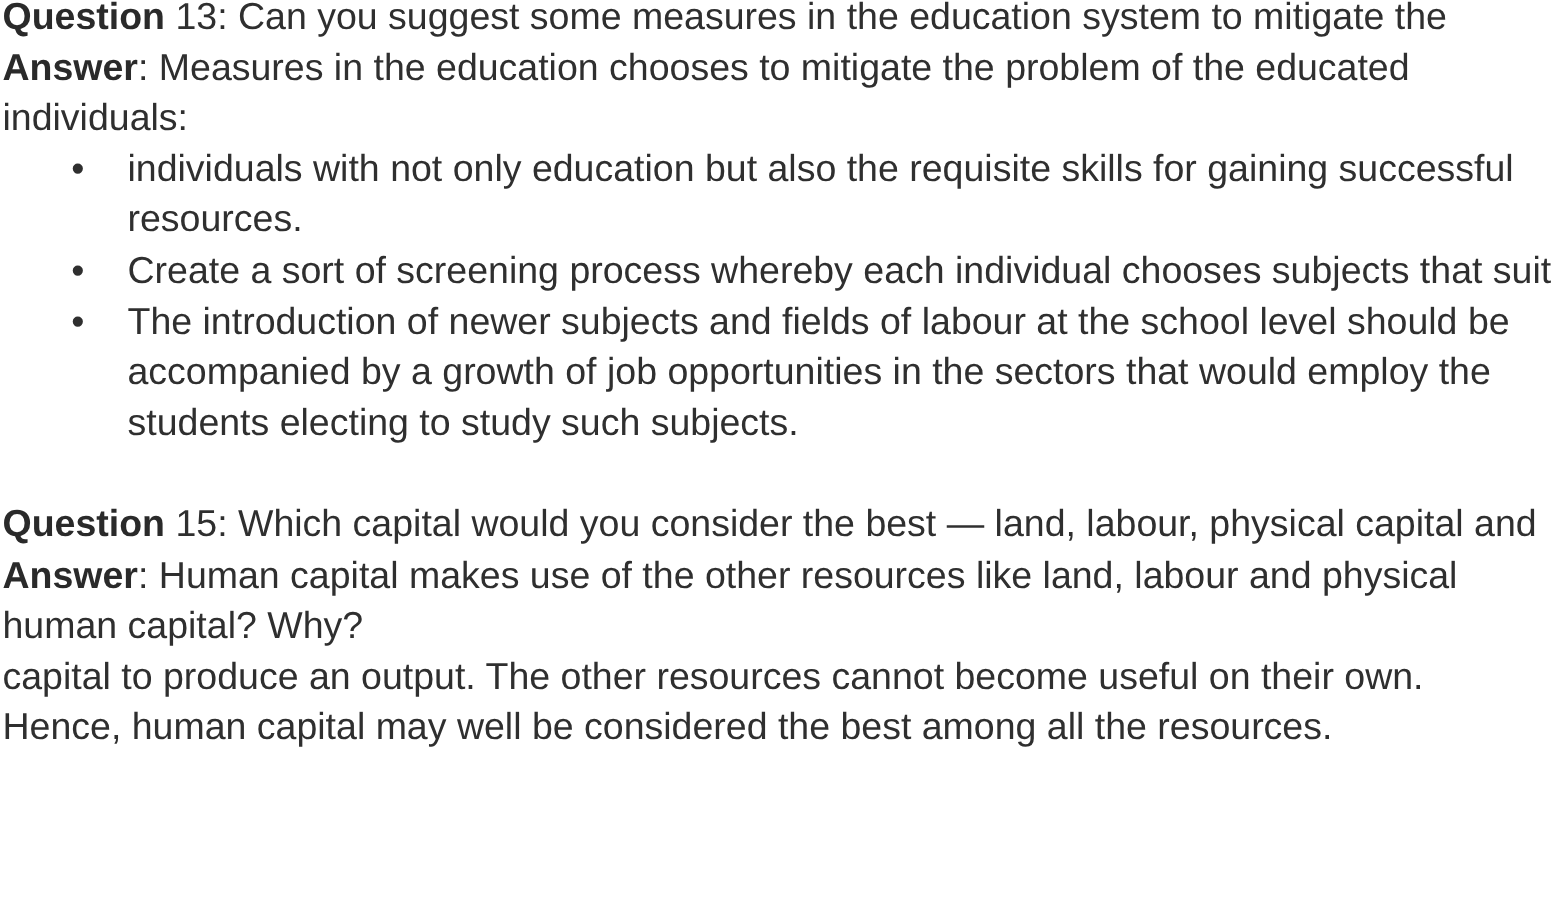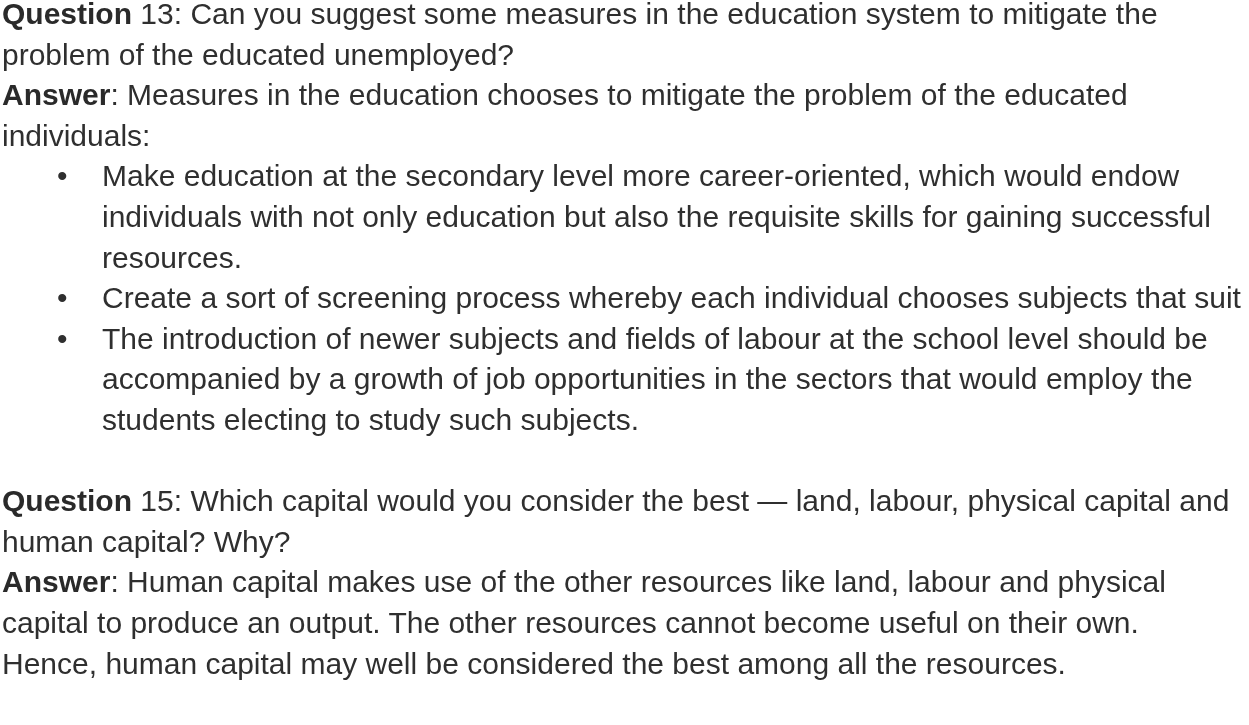--- a/index.html
+++ b/index.html
@@ -43,43 +43,41 @@
     top: 0;
   }
   .spacer { height: 40.6px; }
 </style>
 </head>
 <body>
 
 <div class="page">
     <div class="para">
       <div class="line"><span class="bold">Question</span><span> 13: Can you suggest some measures in the education system to mitigate the</span></div>
-      <div class="line"><span>problem of the educated unemployed?</span></div>
       <div class="line"><span class="bold">Answer</span><span>: Measures in the education chooses to mitigate the problem of the educated</span></div>
       <div class="line"><span>individuals:</span></div>
     </div>
     <ul class="bullets">
       <li>
         <span class="marker">•</span>
-        <div class="line">Make education at the secondary level more career-oriented, which would endow</div>
         <div class="line">individuals with not only education but also the requisite skills for gaining successful</div>
         <div class="line">resources.</div>
       </li>
       <li>
         <span class="marker">•</span>
         <div class="line">Create a sort of screening process whereby each individual chooses subjects that suit</div>
       </li>
       <li>
         <span class="marker">•</span>
         <div class="line">The introduction of newer subjects and fields of labour at the school level should be</div>
         <div class="line">accompanied by a growth of job opportunities in the sectors that would employ the</div>
         <div class="line">students electing to study such subjects.</div>
       </li>
     </ul>
     <div class="spacer"></div>
     <div class="para">
       <div class="line"><span class="bold">Question</span><span> 15: Which capital would you consider the best — land, labour, physical capital and</span></div>
+      <div class="line"><span class="bold">Answer</span><span>: Human capital makes use of the other resources like land, labour and physical</span></div>
       <div class="line"><span>human capital? Why?</span></div>
-      <div class="line"><span class="bold">Answer</span><span>: Human capital makes use of the other resources like land, labour and physical</span></div>
       <div class="line"><span>capital to produce an output. The other resources cannot become useful on their own.</span></div>
       <div class="line"><span>Hence, human capital may well be considered the best among all the resources.</span></div>
     </div>
   </div>
 
 </body></html>

